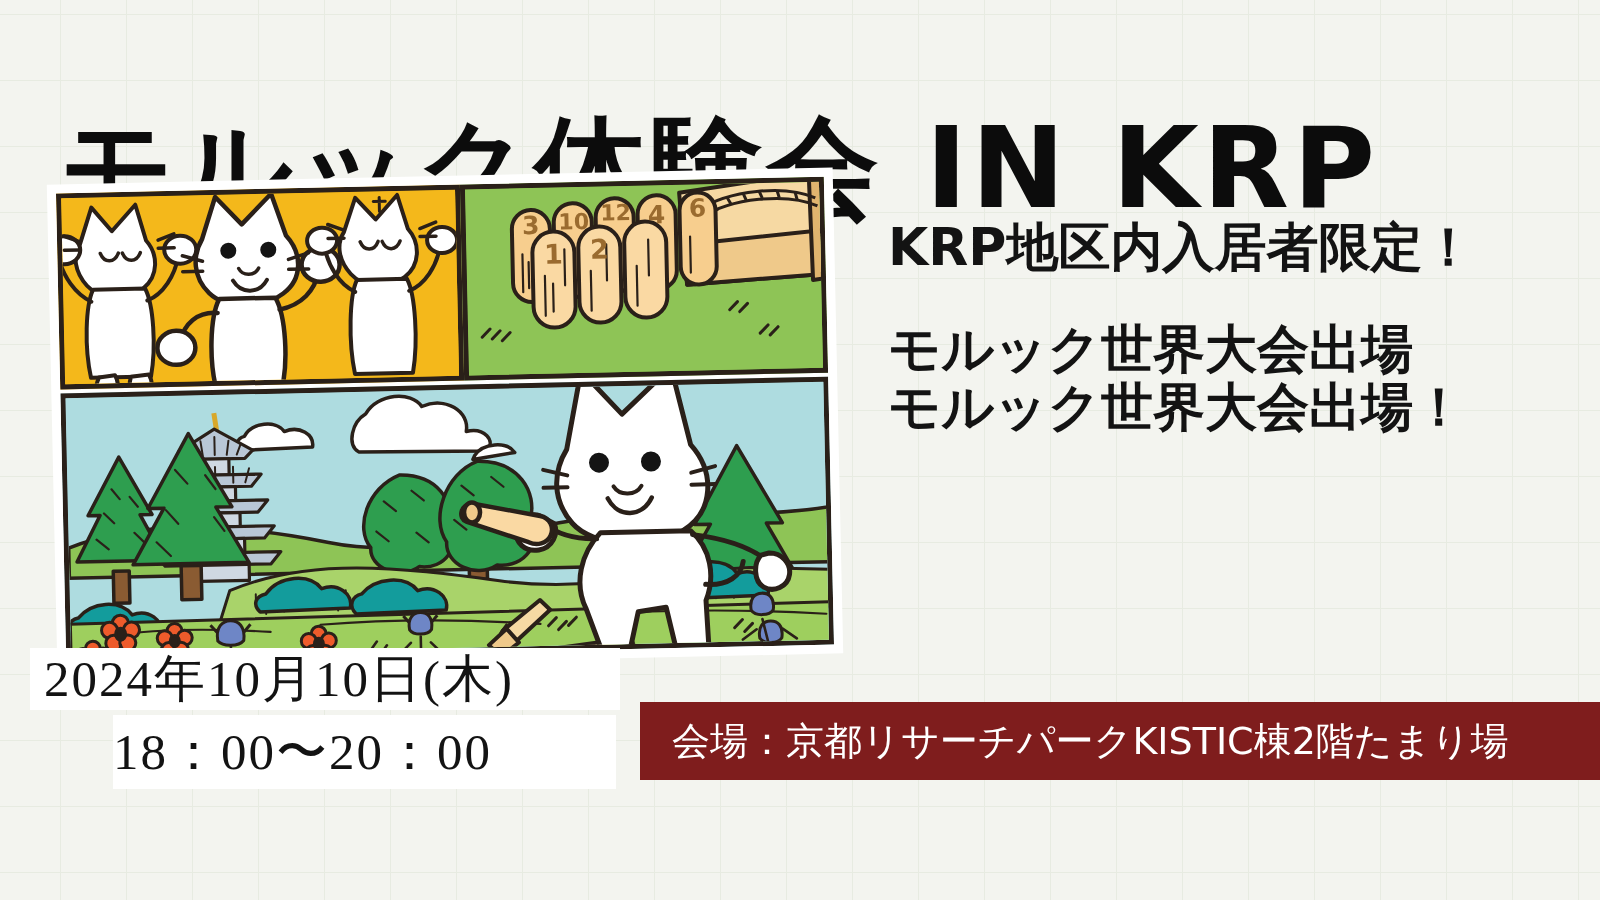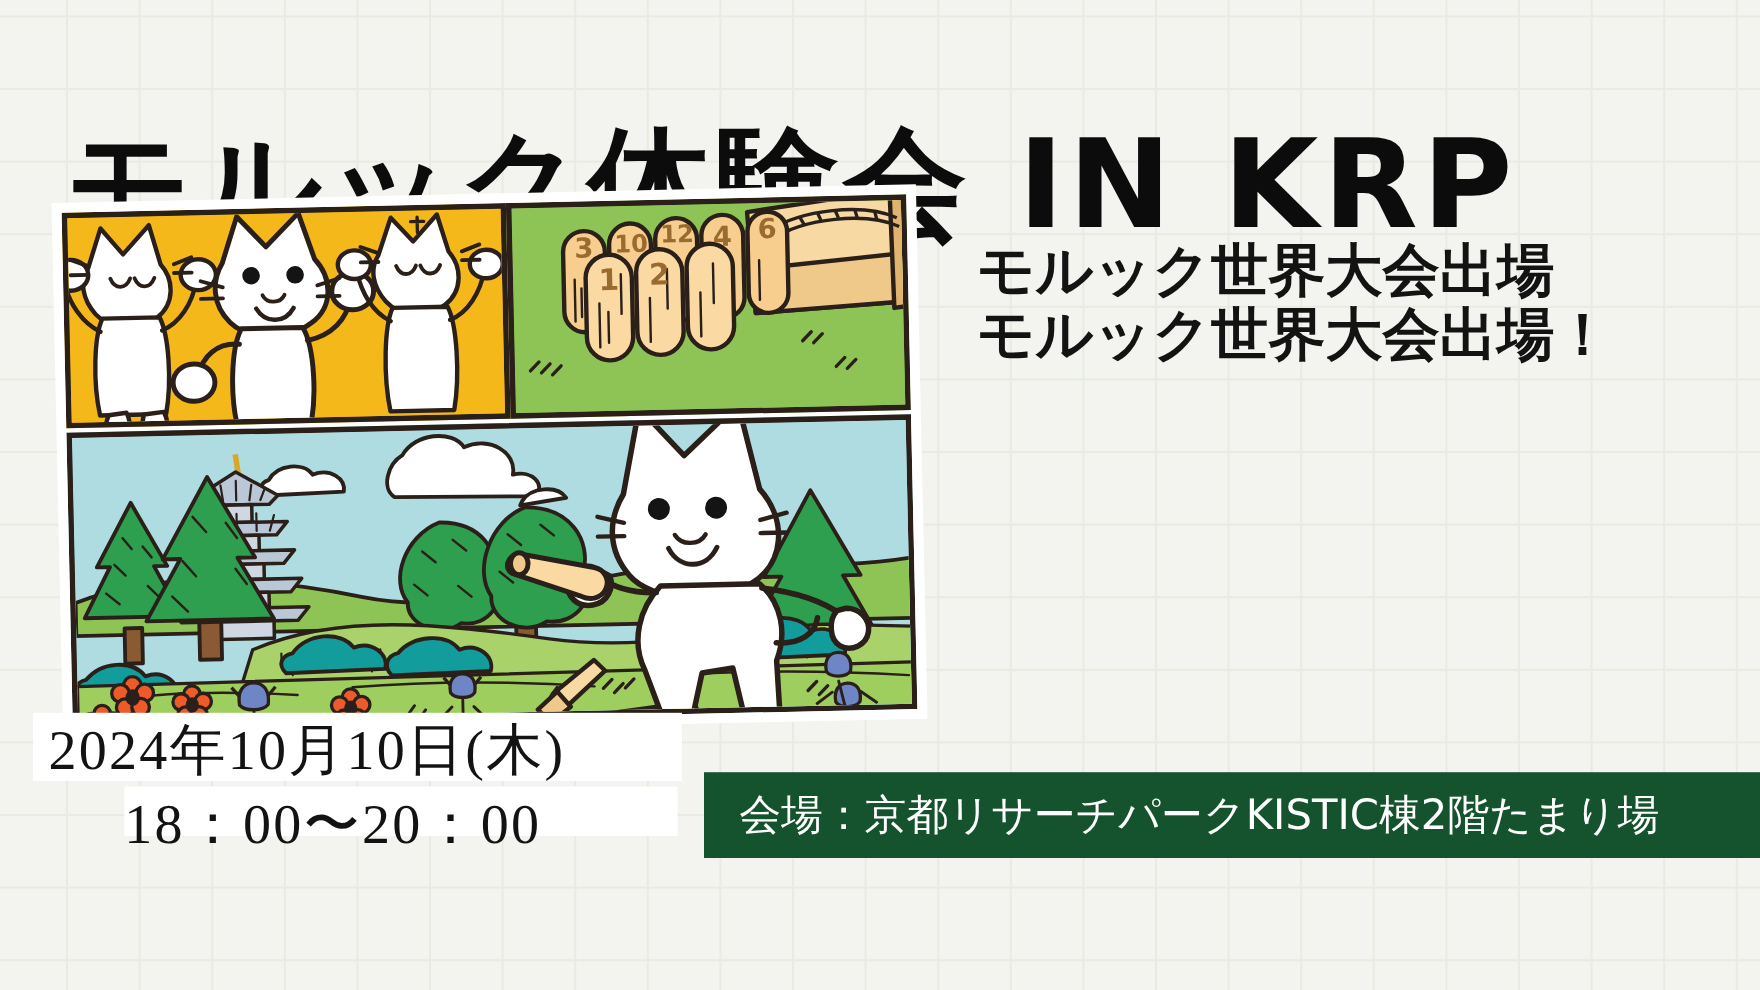--- a/index.html
+++ b/index.html
@@ -62,51 +62,51 @@
     left:0;top:200px;width:768px;height:268px;background:#AEDCE0;
   }
 
   svg{display:block;}
 
   
   .info-box{
     position:absolute;background:#FFFFFF;
     font-family:"Liberation Serif","DejaVu Serif",serif;
     color:#131313;
-    display:flex;align-items:flex-start;
+    display:flex;align-items:center;
     letter-spacing:2px;
     white-space:nowrap;
   }
   #date-box{
     left:30px;top:648px;width:590px;height:62px;
     justify-content:flex-start;padding-left:14px;box-sizing:border-box;
     font-size:51px;
   }
   #time-box{
-    left:113px;top:715px;width:503px;height:45px;
+    left:113px;top:715px;width:503px;height:74px;
     justify-content:flex-start;padding-left:0;box-sizing:border-box;
     font-size:51px;
   }
 
   
   #copy-block{
     position:absolute;left:888px;top:218px;width:700px;
     font-family:"DejaVu Sans","Liberation Sans",sans-serif;
     font-weight:bold;
     color:#131313;
   }
   .copy-line{font-size:52px;line-height:1.12;white-space:nowrap;}
   .copy-para{margin-bottom:14px;}
   #copy-1{margin-bottom:44px;}
   #copy-3{margin-bottom:0;}
 
   
   #venue-bar{
     position:absolute;left:640px;top:702px;width:960px;height:78px;
-    background:#14532d;
+    background:#7f1d1d;
     display:flex;align-items:center;
     padding-left:32px;box-sizing:border-box;
   }
   #venue-text{
     font-family:"DejaVu Sans","Liberation Sans",sans-serif;
     font-size:38px;color:#FFFFFF;white-space:nowrap;letter-spacing:0px;
   }
 </style>
 </head>
 <body>
@@ -428,20 +428,21 @@
 </div>
 
 <div class="info-box" id="date-box">
   <span>2024年10月10日(木)</span>
 </div>
 <div class="info-box" id="time-box">
   <span>18：00〜20：00</span>
 </div>
 
 <div id="copy-block">
+  <div class="copy-line" id="copy-1">KRP地区内入居者限定！</div>
   <div class="copy-para">
     <div class="copy-line">モルック世界大会出場</div>
     <div class="copy-line">モルック世界大会出場！</div>
   </div>
 </div>
 
 <div id="venue-bar">
   <span id="venue-text">会場：京都リサーチパークKISTIC棟2階たまり場</span>
 </div>
 

